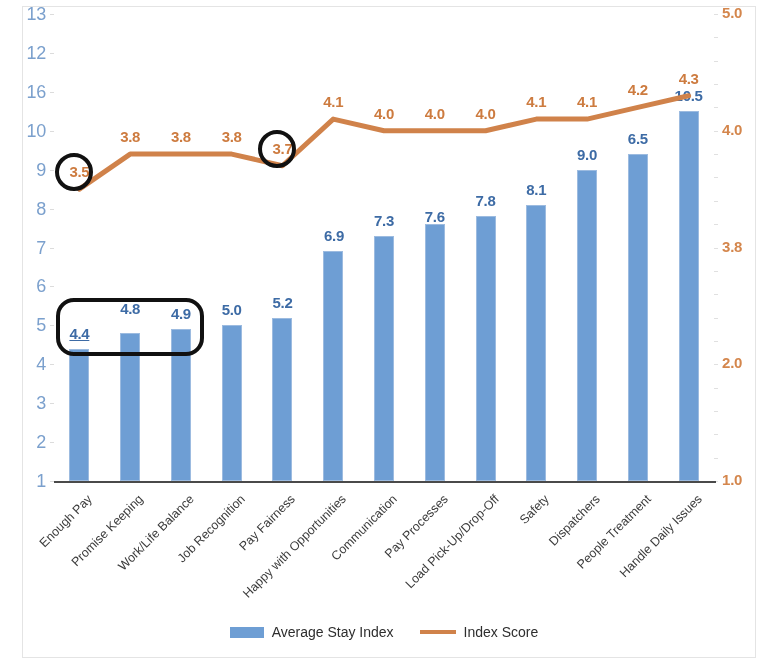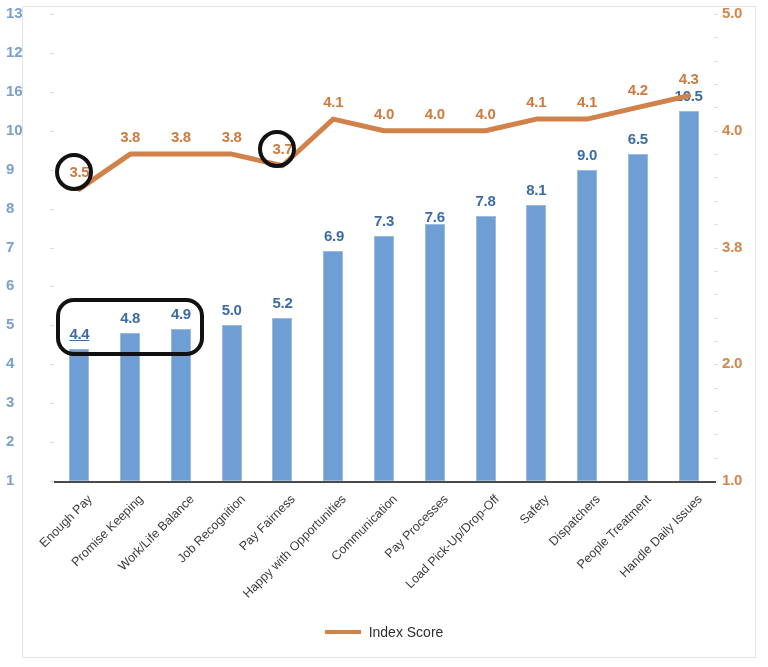--- a/index.html
+++ b/index.html
@@ -32,22 +32,23 @@
   .plot-baseline {
     position: absolute;
     left: 54px; top: 481px;
     width: 662px; height: 0;
     border-top: 2px solid #4a4a4a;
   }
   
   .y-left-label {
     position: absolute;
     width: 40px;
-    font-size: 15px;
-    font-weight: bold;
+    text-align: right;
+    font-size: 18px;
+    font-weight: normal;
     color: #7ba0cd;
     letter-spacing: -0.2px;
   }
   .y-left-tick {
     position: absolute;
     left: 50px;
     width: 4px; height: 0;
     border-top: 1px solid #dcdcdc;
   }
   
@@ -215,21 +216,21 @@
       <div class="y-right-tick" style="top: 14px;"></div>
     </div>
 
   <div class="plot-area"></div>
   <div class="plot-baseline"></div>
 
   <div id="bars-layer">
       <div class="bar" style="left: 69.3846px; top: 348.683px; width: 20px; height: 132.317px;"></div>
       <div class="bar-label" style="left: 49.3846px; top: 324.683px; width: 60px; text-decoration: underline;">4.4</div>
       <div class="bar" style="left: 120.154px; top: 333.117px; width: 20px; height: 147.883px;"></div>
-      <div class="bar-label" style="left: 100.154px; top: 309px; width: 60px;">4.8</div>
+      <div class="bar-label" style="left: 100.154px; top: 300px; width: 60px;">4.8</div>
       <div class="bar" style="left: 170.923px; top: 329.225px; width: 20px; height: 151.775px;"></div>
       <div class="bar-label" style="left: 150.923px; top: 305.225px; width: 60px;">4.9</div>
       <div class="bar" style="left: 221.692px; top: 325.333px; width: 20px; height: 155.667px;"></div>
       <div class="bar-label" style="left: 201.692px; top: 301.333px; width: 60px;">5.0</div>
       <div class="bar" style="left: 272.462px; top: 317.55px; width: 20px; height: 163.45px;"></div>
       <div class="bar-label" style="left: 252.462px; top: 293.55px; width: 60px;">5.2</div>
       <div class="bar" style="left: 323.231px; top: 251.392px; width: 20px; height: 229.608px;"></div>
       <div class="bar-label" style="left: 304px; top: 227.392px; width: 60px;">6.9</div>
       <div class="bar" style="left: 374px; top: 235.825px; width: 20px; height: 245.175px;"></div>
       <div class="bar-label" style="left: 354px; top: 211.825px; width: 60px;">7.3</div>
@@ -284,18 +285,22 @@
       <div class="xcat" style="left: 440.769px; top: 492px; transform-origin: left top; transform: rotate(-45deg) translate(-100%, 0px);">Pay Processes</div>
       <div class="xcat" style="left: 491.538px; top: 492px; transform-origin: left top; transform: rotate(-45deg) translate(-100%, 0px);">Load Pick-Up/Drop-Off</div>
       <div class="xcat" style="left: 542.308px; top: 492px; transform-origin: left top; transform: rotate(-45deg) translate(-100%, 0px);">Safety</div>
       <div class="xcat" style="left: 593.077px; top: 492px; transform-origin: left top; transform: rotate(-45deg) translate(-100%, 0px);">Dispatchers</div>
       <div class="xcat" style="left: 643.846px; top: 492px; transform-origin: left top; transform: rotate(-45deg) translate(-100%, 0px);">People Treatment</div>
       <div class="xcat" style="left: 694.615px; top: 492px; transform-origin: left top; transform: rotate(-45deg) translate(-100%, 0px);">Handle Daily Issues</div>
     </div>
 
   <div class="legend">
     <div class="legend-item">
+      <span class="legend-swatch-bar"></span>
+      <span class="legend-text">Average Stay Index</span>
+    </div>
+    <div class="legend-item">
       <span class="legend-swatch-line"></span>
       <span class="legend-text">Index Score</span>
     </div>
   </div>
 
 </div>
 
 </body></html>

